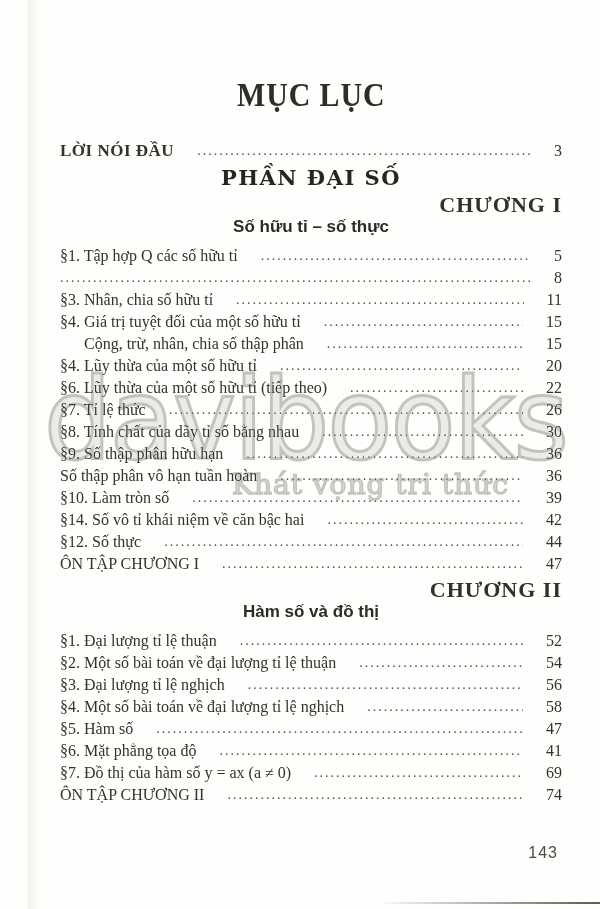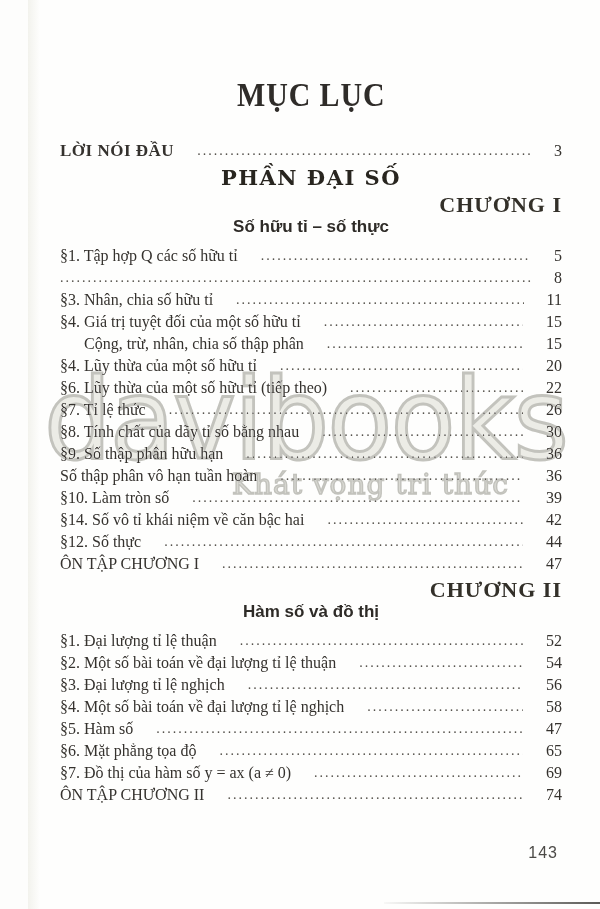--- a/index.html
+++ b/index.html
@@ -238,21 +238,21 @@
     <span class="pagenum">58</span>
   </div>
           <div class="toc-row">
     <span class="label">§5. Hàm số</span>
     <span class="dots"></span>
     <span class="pagenum">47</span>
   </div>
           <div class="toc-row">
     <span class="label">§6. Mặt phẳng tọa độ</span>
     <span class="dots"></span>
-    <span class="pagenum">65</span>
+    <span class="pagenum">41</span>
   </div>
           <div class="toc-row">
     <span class="label">§7. Đồ thị của hàm số y = ax (a ≠ 0)</span>
     <span class="dots"></span>
     <span class="pagenum">69</span>
   </div>
           <div class="toc-row">
     <span class="label">ÔN TẬP CHƯƠNG II</span>
     <span class="dots"></span>
     <span class="pagenum">74</span>

